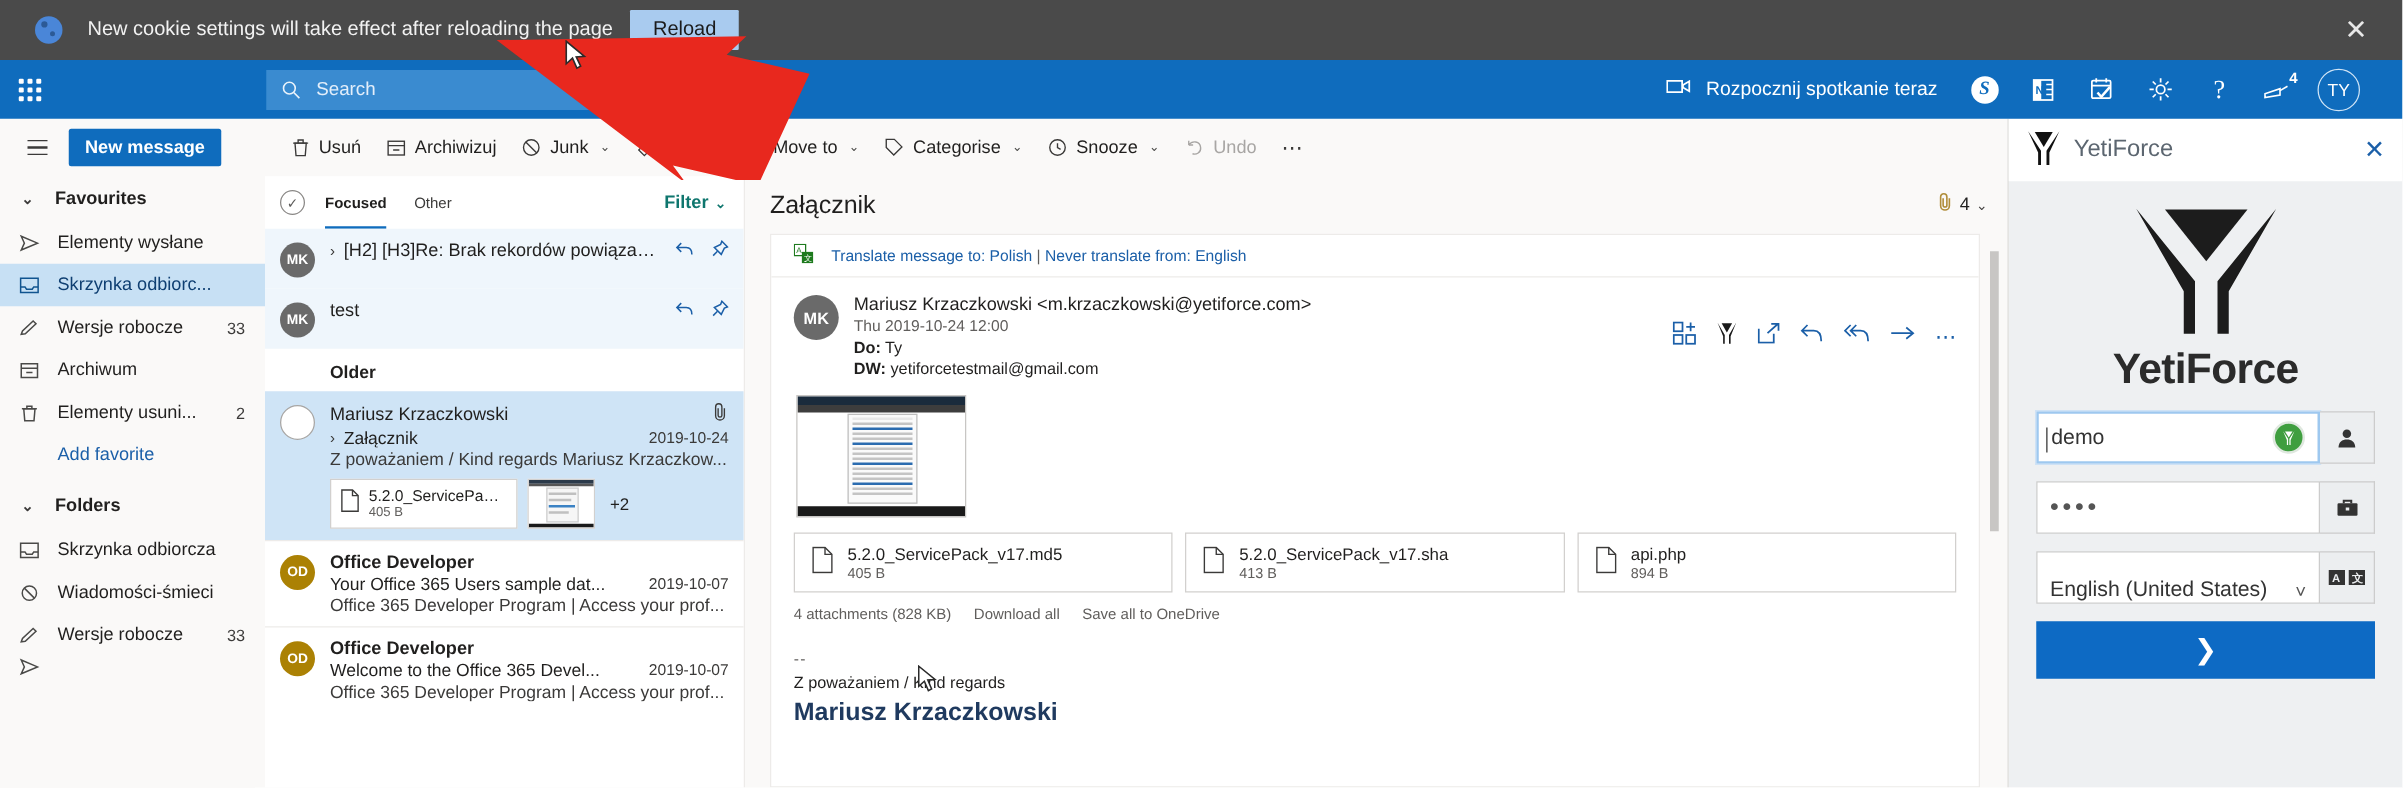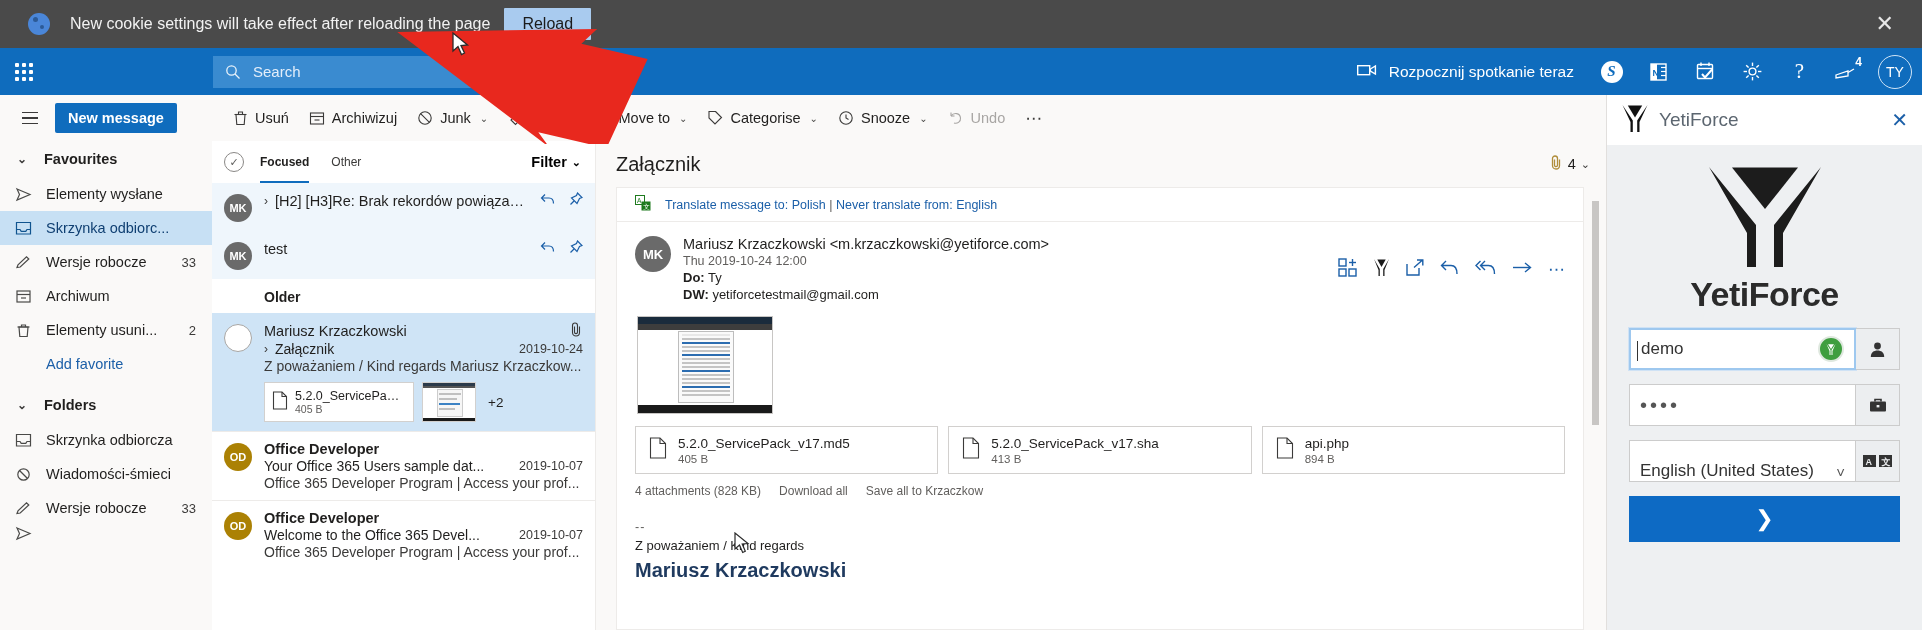--- a/index.html
+++ b/index.html
@@ -55,21 +55,21 @@
   #search-box {
     margin-left: 165px; width: 375px; height: 32px; background: #3a8bd0;
     display: flex; align-items: center; padding: 0 12px; cursor: text;
   }
   #search-box .s-ico { margin-right: 12px; display: flex; }
   #search-input {
     background: transparent; border: none; outline: none; color: #eaf3fb;
     font-size: 15px; width: 100%; font-family: "Liberation Sans", sans-serif;
   }
   #search-input::placeholder { color: #e3eefa; opacity: 1; }
-  #suite-right { margin-left: auto; display: flex; align-items: center; height: 47px; padding-right: 0; }
+  #suite-right { margin-left: auto; display: flex; align-items: center; height: 47px; padding-right: 24px; }
   .suite-btn {
     height: 47px; min-width: 47px; display: flex; align-items: center;
     justify-content: center; color: #fff; cursor: pointer; position: relative;
   }
   #meet-now { padding: 0 14px 0 10px; font-size: 15.5px; gap: 12px; white-space: nowrap; }
   .badge-count {
     position: absolute; top: 8px; right: 8px; background: #0f6cbd;
     color: #fff; font-size: 12px; font-weight: bold; line-height: 1;
   }
   #avatar-ty {
@@ -139,21 +139,21 @@
     width: 20px; height: 20px; border-radius: 50%; border: 1.3px solid #8a8886;
     display: flex; align-items: center; justify-content: center; color: #5c5b59;
     font-size: 11px; cursor: pointer; margin-right: 16px; flex: none;
   }
   .pivot { font-size: 12px; color: #201f1e; font-weight: bold; cursor: pointer;
     height: 42px; display: flex; align-items: center; position: relative; margin-right: 22px; }
   .pivot.active::after {
     content: ""; position: absolute; bottom: 0; left: 0; right: 0; height: 2.5px; background: #0f6cbd;
   }
   .pivot.inactive { font-weight: normal; color: #3b3a39; }
-  #filter-btn { margin-left: auto; font-size: 14.5px; color: #000000; font-weight: bold;
+  #filter-btn { margin-left: auto; font-size: 14.5px; color: #0f766e; font-weight: bold;
     cursor: pointer; display: flex; align-items: center; gap: 5px; }
   .list-row { display: flex; padding: 9px 12px 9px 12px; cursor: pointer; position: relative; }
   .list-row.sel-light { background: #eff6fc; }
   .list-row.sel-strong { background: #cfe4f6; }
   .avatar-sm {
     width: 28px; height: 28px; border-radius: 50%; color: #fff; font-size: 11px;
     font-weight: bold; display: flex; align-items: center; justify-content: center;
     flex: none; margin-right: 12px; margin-top: 2px;
   }
   .av-mk { background: #6a6a6a; }
@@ -848,21 +848,21 @@
           <span>
             <div class="att-name">api.php</div>
             <div class="att-size">894 B</div>
           </span>
         </div>
       </div>
 
       <div id="att-footer">
         <span>4 attachments (828 KB)</span>
         <a>Download all</a>
-        <a>Save all to Krzaczkow</a>
+        <a>Save all to OneDrive</a>
       </div>
 
       <div id="sig-area">
         <div id="sig-dashes">--</div>
         <div id="sig-regards">Z poważaniem / Kind regards</div>
         <div id="sig-name">Mariusz Krzaczkowski</div>
       </div>
     </div>
 
     <div id="rp-scrollbar">

